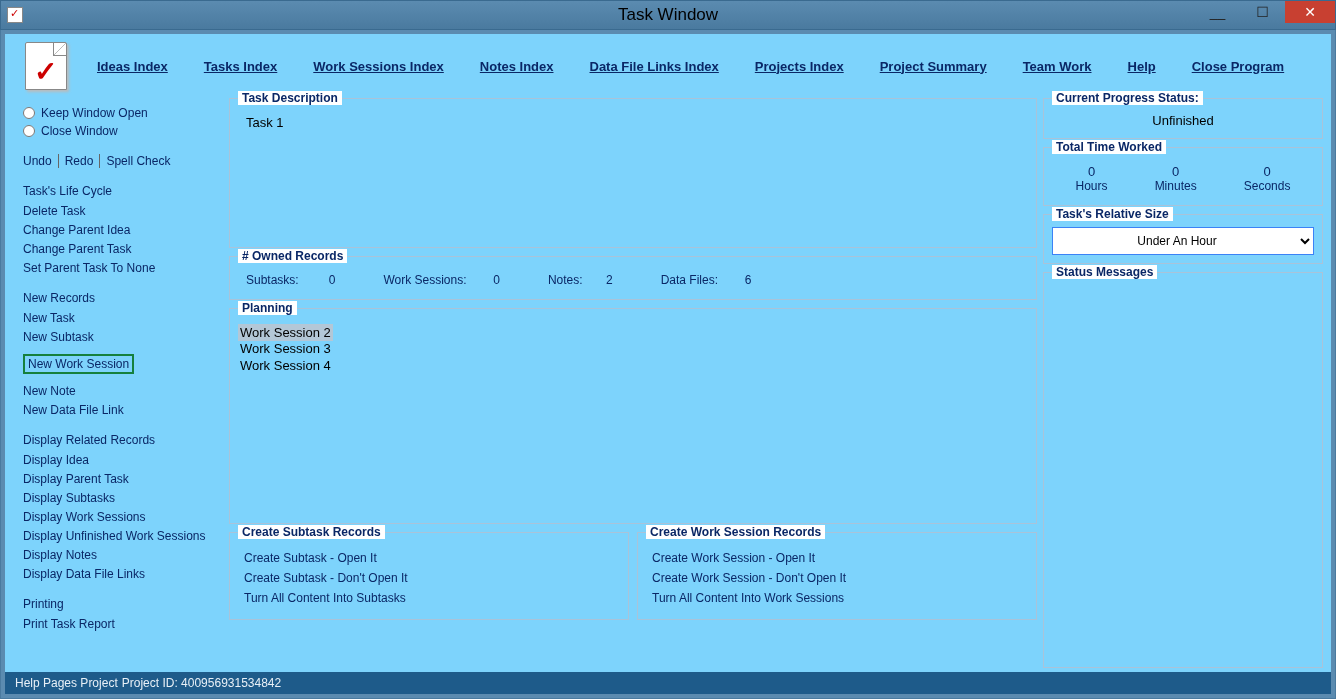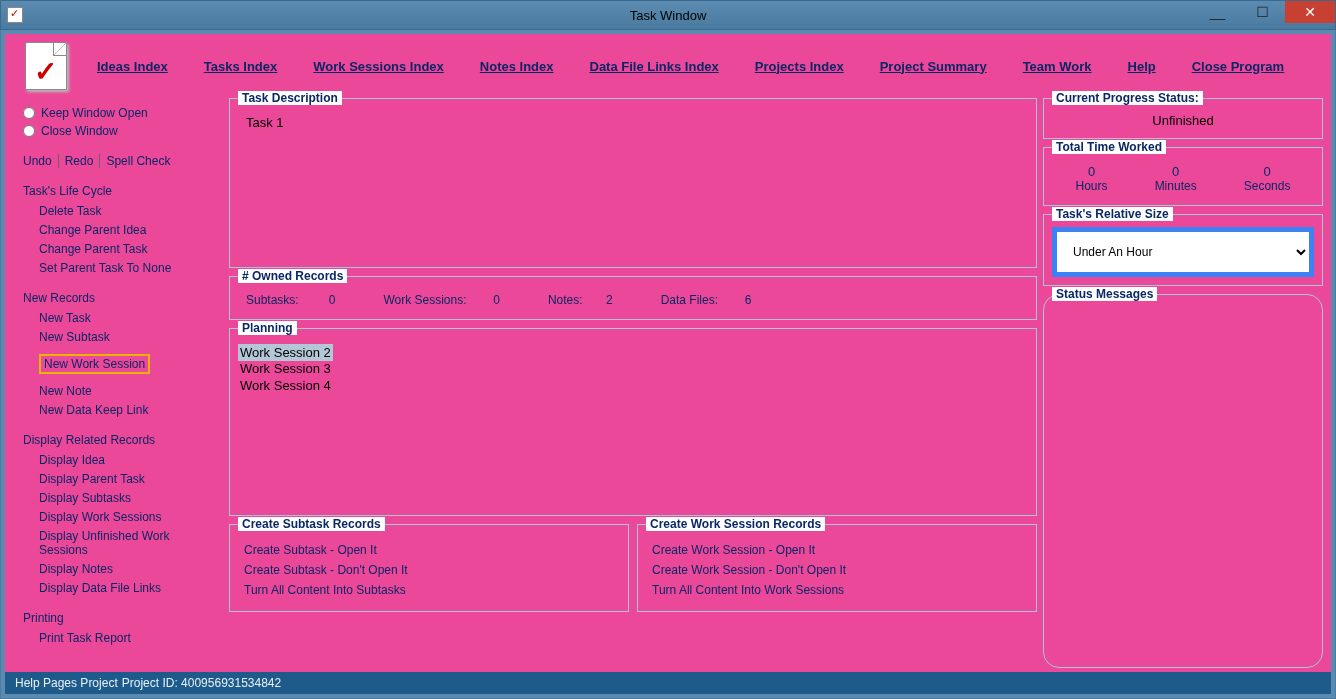--- a/index.html
+++ b/index.html
@@ -2,78 +2,78 @@
 <html><head>
 <meta charset="utf-8">
 <style>
 * { box-sizing: border-box; margin: 0; padding: 0; }
 body { font-family: "Segoe UI", Tahoma, sans-serif; font-size: 12px; background: #fff; width: 1336px; height: 699px; overflow: hidden; }
 
 
 .titlebar { height: 30px; background: linear-gradient(#5b8bb0, #4a7a9f); display: flex; align-items: center; color: #000; position: relative; border: 1px solid #3a6a8f; }
 .titlebar .ticon { width: 16px; height: 16px; margin: 0 6px; background: #fff; border: 1px solid #888; position: relative; }
 .titlebar .ticon::after { content: "✓"; color: #c00; font-size: 11px; position: absolute; left: 2px; top: -1px; }
-.titlebar .ttitle { position: absolute; left: 50%; transform: translateX(-50%); font-size: 13px; color: #000; }
+.titlebar .ttitle { position: absolute; left: 50%; transform: translateX(-50%); font-size: 17px; color: #000; }
 .titlebar .btns { position: absolute; right: 0; top: 0; display: flex; height: 22px; }
 .titlebar .btn { width: 45px; height: 22px; display: flex; align-items: center; justify-content: center; color: #222; font-size: 14px; }
 .titlebar .btn.close { background: #c84031; color: #fff; width: 50px; }
 
 
 .shell { border: 1px solid #4a7a9f; border-top: none; background: #fff; height: calc(100% - 30px); display: flex; flex-direction: column; }
 .inner { border: 4px solid #5b8bb0; border-top: 4px solid #5b8bb0; height: 100%; display: flex; flex-direction: column; }
-.body { background: #ec4899; flex: 1; display: flex; padding: 0; }
+.body { background: #7dd3fc; flex: 1; display: flex; padding: 0; }
 
 
 .toolbar { display: flex; align-items: center; padding: 8px 20px 8px 20px; gap: 30px; }
 .logo { width: 42px; height: 48px; background: #fff; border: 1px solid #888; border-radius: 2px 2px 0 0; position: relative; box-shadow: 2px 2px 3px #bbb; }
 .logo::before { content: ""; position: absolute; top: 0; right: 0; width: 12px; height: 12px; background: linear-gradient(135deg, #fff 48%, #bbb 50%, #fff 52%); border-left: 1px solid #888; border-bottom: 1px solid #888; }
 .logo::after { content: "✓"; position: absolute; left: 8px; top: 12px; font-size: 28px; color: #c00; font-weight: bold; }
 .menus { display: flex; gap: 36px; flex-wrap: wrap; }
 .menus a { color: #0a2766; font-weight: bold; text-decoration: underline; font-size: 13px; cursor: pointer; }
 
 
 .main { display: flex; flex: 1; padding: 0 8px 4px 8px; gap: 6px; }
 .left { width: 210px; padding: 4px 4px 4px 10px; }
 .left .radio { display: flex; align-items: center; gap: 6px; color: #0a2766; margin: 4px 0; cursor: pointer; }
 .left .radio input { width: 12px; height: 12px; }
 .left .undo { margin: 16px 0 16px 0; color: #0a2766; display: flex; align-items: center; }
 .left .undo span { cursor: pointer; }
 .left .undo .sep { border-left: 1px solid #666; margin: 0 6px; height: 14px; display: inline-block; }
 .left .sec-head { font-weight: normal; color: #0a2766; margin-top: 16px; margin-bottom: 6px; font-size: 12px; }
-.left .link { color: #0a2766; margin: 5px 16px; cursor: pointer; font-size: 12px; }
-.left .highlight { border: 2px solid #eab308; padding: 1px 3px; display: inline-block; }
+.left .link { color: #0a2766; margin: 5px 0; cursor: pointer; font-size: 12px; }
+.left .highlight { border: 2px solid #15803d; padding: 1px 3px; display: inline-block; }
 
 .center { flex: 1; display: flex; flex-direction: column; gap: 8px; }
 .right { width: 280px; display: flex; flex-direction: column; gap: 8px; }
 
 
 .fs { border: 1px solid #a9c3d9; position: relative; padding: 12px 8px 8px 8px; }
 .fs > .legend { position: absolute; top: -8px; left: 8px; background: #fff; padding: 0 4px; color: #0a2766; font-weight: bold; font-size: 12px; }
-.desc { height: 170px; }
+.desc { height: 150px; }
 .desc .content { padding: 4px 8px; color: #000; font-size: 13px; }
 .owned { }
 .owned .row { display: flex; gap: 48px; padding: 4px 8px; color: #0a2766; font-size: 12px; }
 .owned .row span.val { color: #0a2766; margin-left: 10px; }
-.plan { height: 188px; }
+.plan { height: 216px; }
 .plan .items { padding: 4px 0; }
 .plan .item { font-size: 13px; color: #000; padding: 1px 2px; }
 .plan .item.sel { background: #b3c7d7; display: inline; }
 
 .twocol { display: flex; gap: 8px; }
 .twocol .fs { flex: 1; }
 .twocol .link2 { color: #0a2766; margin: 6px 6px; cursor: pointer; font-size: 12px; }
 
 .right .fs.center-txt { text-align: center; font-size: 13px; color: #000; padding: 14px 8px 10px 8px; }
 .right .triple { display: flex; justify-content: space-around; padding: 4px 0; }
 .right .triple div { text-align: center; color: #0a2766; font-size: 12px; }
 .right .triple .num { color: #0a2766; font-size: 13px; }
-.right select { width: 100%; font-size: 12px; padding: 12px; border: 5px solid #3b82f6; background: #fff; }
+.right select { width: 100%; font-size: 12px; padding: 5px; border: 1px solid #3b82f6; background: #fff; text-align: center; }
 .right .idrow { display: flex; padding: 4px 2px; color: #0a2766; font-size: 12px; }
 .right .idrow .lbl { width: 90px; }
-.right .statusmsg { flex: 1; min-height: 200px; border-radius: 16px; }
+.right .statusmsg { flex: 1; min-height: 200px; }
 
 
 .statusbar { background: #1e5b8a; color: #e8f0f7; padding: 4px 10px; font-size: 12px; display: flex; gap: 4px; }
 </style>
 </head>
 <body>
 
 <div class="titlebar">
   <div class="ticon"></div>
   <div class="ttitle">Task Window</div>
@@ -127,21 +127,21 @@
         <div class="link">Delete Task</div>
         <div class="link">Change Parent Idea</div>
         <div class="link">Change Parent Task</div>
         <div class="link">Set Parent Task To None</div>
 
         <div class="sec-head">New Records</div>
         <div class="link">New Task</div>
         <div class="link">New Subtask</div>
         <div><span class="link highlight">New Work Session</span></div>
         <div class="link">New Note</div>
-        <div class="link">New Data Keep Link</div>
+        <div class="link">New Data File Link</div>
 
         <div class="sec-head">Display Related Records</div>
         <div class="link">Display Idea</div>
         <div class="link">Display Parent Task</div>
         <div class="link">Display Subtasks</div>
         <div class="link">Display Work Sessions</div>
         <div class="link">Display Unfinished Work Sessions</div>
         <div class="link">Display Notes</div>
         <div class="link">Display Data File Links</div>
 

